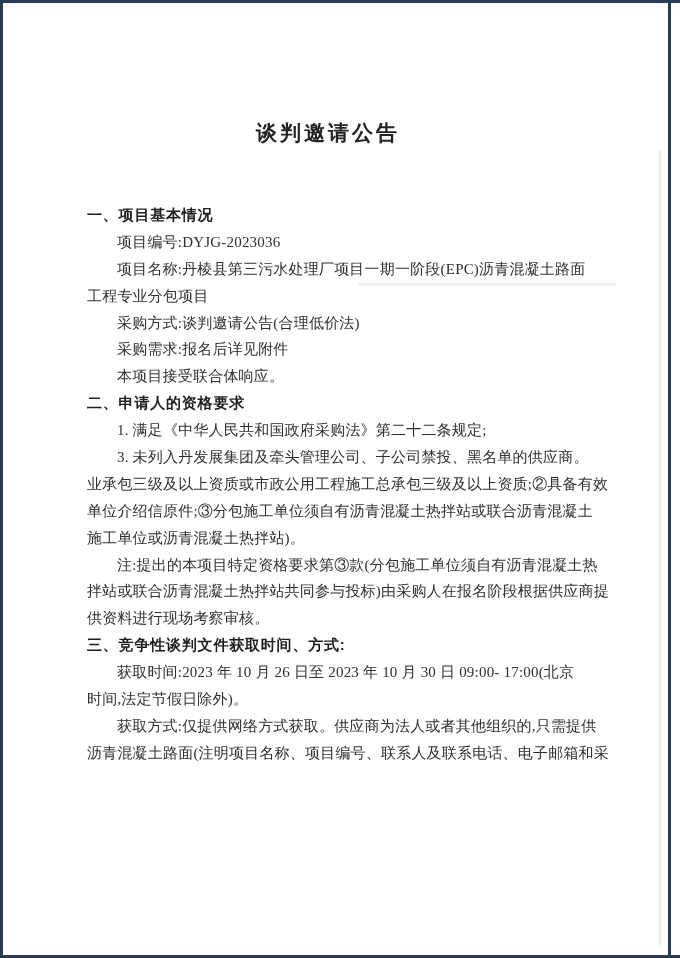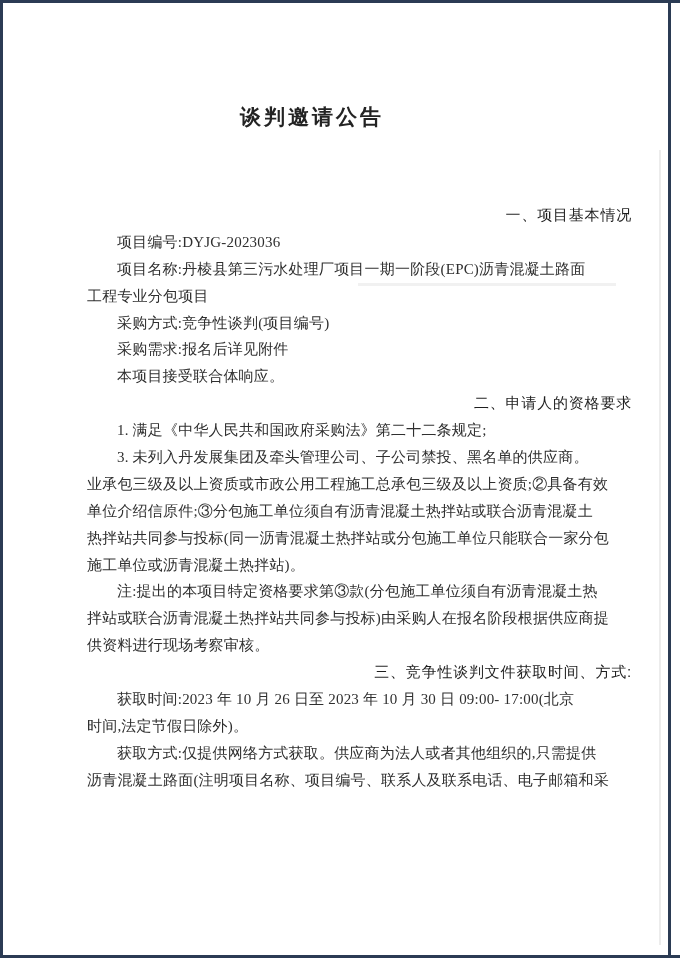--- a/index.html
+++ b/index.html
@@ -33,42 +33,41 @@
   }
   .artifact-v{
     position:absolute;left:659px;top:150px;width:2px;height:795px;
     background:#ececec;
   }
   .artifact-h{
     position:absolute;left:358px;top:283px;width:258px;height:3px;
     background:#f1f1f1;
   }
   .doc-title{
-    position:absolute;top:103px;left:0;width:624px;margin:0;
+    position:absolute;top:103px;left:0;width:624px;margin:16px;
     text-align:center;
     font-size:21px;font-weight:700;letter-spacing:3px;
     color:#232323;
     font-family:"Liberation Serif","DejaVu Serif",serif;
   }
   .content{
     position:absolute;left:87px;top:202px;width:545px;
   }
   .line{
     height:26.9px;line-height:26.9px;
     font-size:15px;
     white-space:nowrap;
     color:var(--text-color);
     letter-spacing:0.2px;
   }
   .heading{
-    font-weight:400;
+    font-weight:700;
     color:var(--heading-color);
     font-family:"Liberation Sans","DejaVu Sans",sans-serif;
     letter-spacing:0.8px;
-    text-align:right;
   }
   .para-first{
     text-indent:30px;
   }
   .para-cont{
     text-indent:0;
   }
 </style>
 </head>
 <body>
@@ -79,29 +78,28 @@
   <div class="artifact-v"></div>
   <div class="artifact-h"></div>
 
   <h1 class="doc-title">谈判邀请公告</h1>
 
   <div class="content" id="doc-lines">
       <div class="line heading">一、项目基本情况</div>
       <div class="line para-first">项目编号:DYJG-2023036</div>
       <div class="line para-first">项目名称:丹棱县第三污水处理厂项目一期一阶段(EPC)沥青混凝土路面</div>
       <div class="line para-cont">工程专业分包项目</div>
-      <div class="line para-first">采购方式:竞争性谈判(项目编号)</div>
+      <div class="line para-first">采购方式:谈判邀请公告(合理低价法)</div>
       <div class="line para-first">采购需求:报名后详见附件</div>
       <div class="line para-first">本项目接受联合体响应。</div>
       <div class="line heading">二、申请人的资格要求</div>
       <div class="line para-first">1. 满足《中华人民共和国政府采购法》第二十二条规定;</div>
       <div class="line para-first">3. 未列入丹发展集团及牵头管理公司、子公司禁投、黑名单的供应商。</div>
       <div class="line para-cont">业承包三级及以上资质或市政公用工程施工总承包三级及以上资质;②具备有效</div>
       <div class="line para-cont">单位介绍信原件;③分包施工单位须自有沥青混凝土热拌站或联合沥青混凝土</div>
-      <div class="line para-cont">热拌站共同参与投标(同一沥青混凝土热拌站或分包施工单位只能联合一家分包</div>
       <div class="line para-cont">施工单位或沥青混凝土热拌站)。</div>
       <div class="line para-first">注:提出的本项目特定资格要求第③款(分包施工单位须自有沥青混凝土热</div>
       <div class="line para-cont">拌站或联合沥青混凝土热拌站共同参与投标)由采购人在报名阶段根据供应商提</div>
       <div class="line para-cont">供资料进行现场考察审核。</div>
       <div class="line heading">三、竞争性谈判文件获取时间、方式:</div>
       <div class="line para-first">获取时间:2023 年 10 月 26 日至 2023 年 10 月 30 日 09:00- 17:00(北京</div>
       <div class="line para-cont">时间,法定节假日除外)。</div>
       <div class="line para-first">获取方式:仅提供网络方式获取。供应商为法人或者其他组织的,只需提供</div>
       <div class="line para-cont">沥青混凝土路面(注明项目名称、项目编号、联系人及联系电话、电子邮箱和采</div>
     </div>

